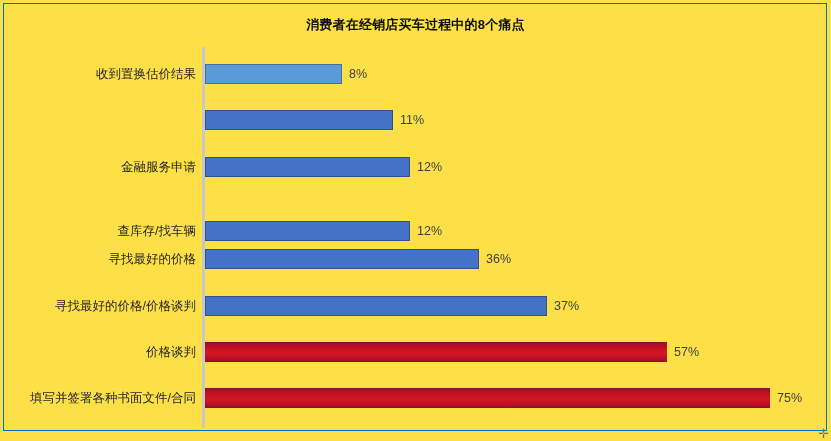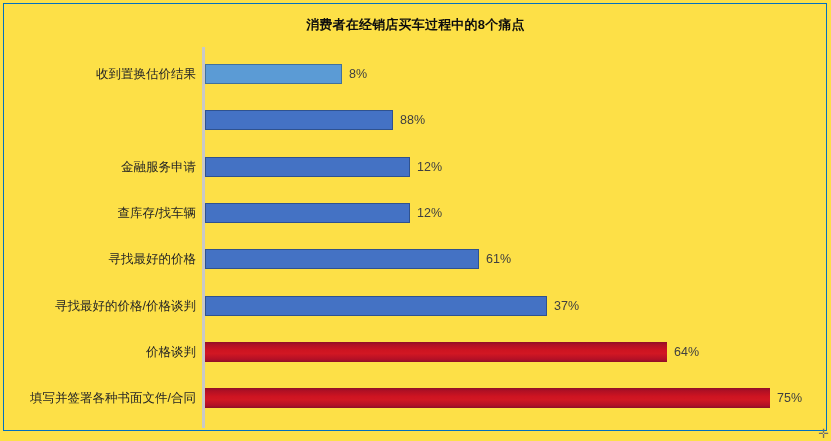--- a/index.html
+++ b/index.html
@@ -132,46 +132,46 @@
   <div id="plot-area">
     <div id="value-axis-line"></div>
     <div id="bars">
         <div class="bar-row" style="top: 64px;">
           <div class="cat-label">收到置换估价结果</div>
           <div class="bar blue-light" style="width: 137px;"></div>
           <div class="bar-value" style="left: 349px;">8%</div>
         </div>
         <div class="bar-row" style="top: 110px;">
           <div class="bar blue" style="width: 188px;"></div>
-          <div class="bar-value" style="left: 400px;">88%</div>
+          <div class="bar-value" style="left: 400px;">11%</div>
         </div>
         <div class="bar-row" style="top: 157px;">
           <div class="cat-label">金融服务申请</div>
           <div class="bar blue" style="width: 205px;"></div>
           <div class="bar-value" style="left: 417px;">12%</div>
         </div>
-        <div class="bar-row" style="top: 203px;">
+        <div class="bar-row" style="top: 221px;">
           <div class="cat-label">查库存/找车辆</div>
           <div class="bar blue" style="width: 205px;"></div>
           <div class="bar-value" style="left: 417px;">12%</div>
         </div>
         <div class="bar-row" style="top: 249px;">
           <div class="cat-label">寻找最好的价格</div>
           <div class="bar blue" style="width: 274px;"></div>
-          <div class="bar-value" style="left: 486px;">61%</div>
+          <div class="bar-value" style="left: 486px;">36%</div>
         </div>
         <div class="bar-row" style="top: 296px;">
           <div class="cat-label">寻找最好的价格/价格谈判</div>
           <div class="bar blue" style="width: 342px;"></div>
           <div class="bar-value" style="left: 554px;">37%</div>
         </div>
         <div class="bar-row" style="top: 342px;">
           <div class="cat-label">价格谈判</div>
           <div class="bar red" style="width: 462px;"></div>
-          <div class="bar-value" style="left: 674px;">64%</div>
+          <div class="bar-value" style="left: 674px;">57%</div>
         </div>
         <div class="bar-row" style="top: 388px;">
           <div class="cat-label">填写并签署各种书面文件/合同</div>
           <div class="bar red" style="width: 565px;"></div>
           <div class="bar-value" style="left: 777px;">75%</div>
         </div>
       </div>
   </div>
 
   <div id="resize-handle">✛</div>

